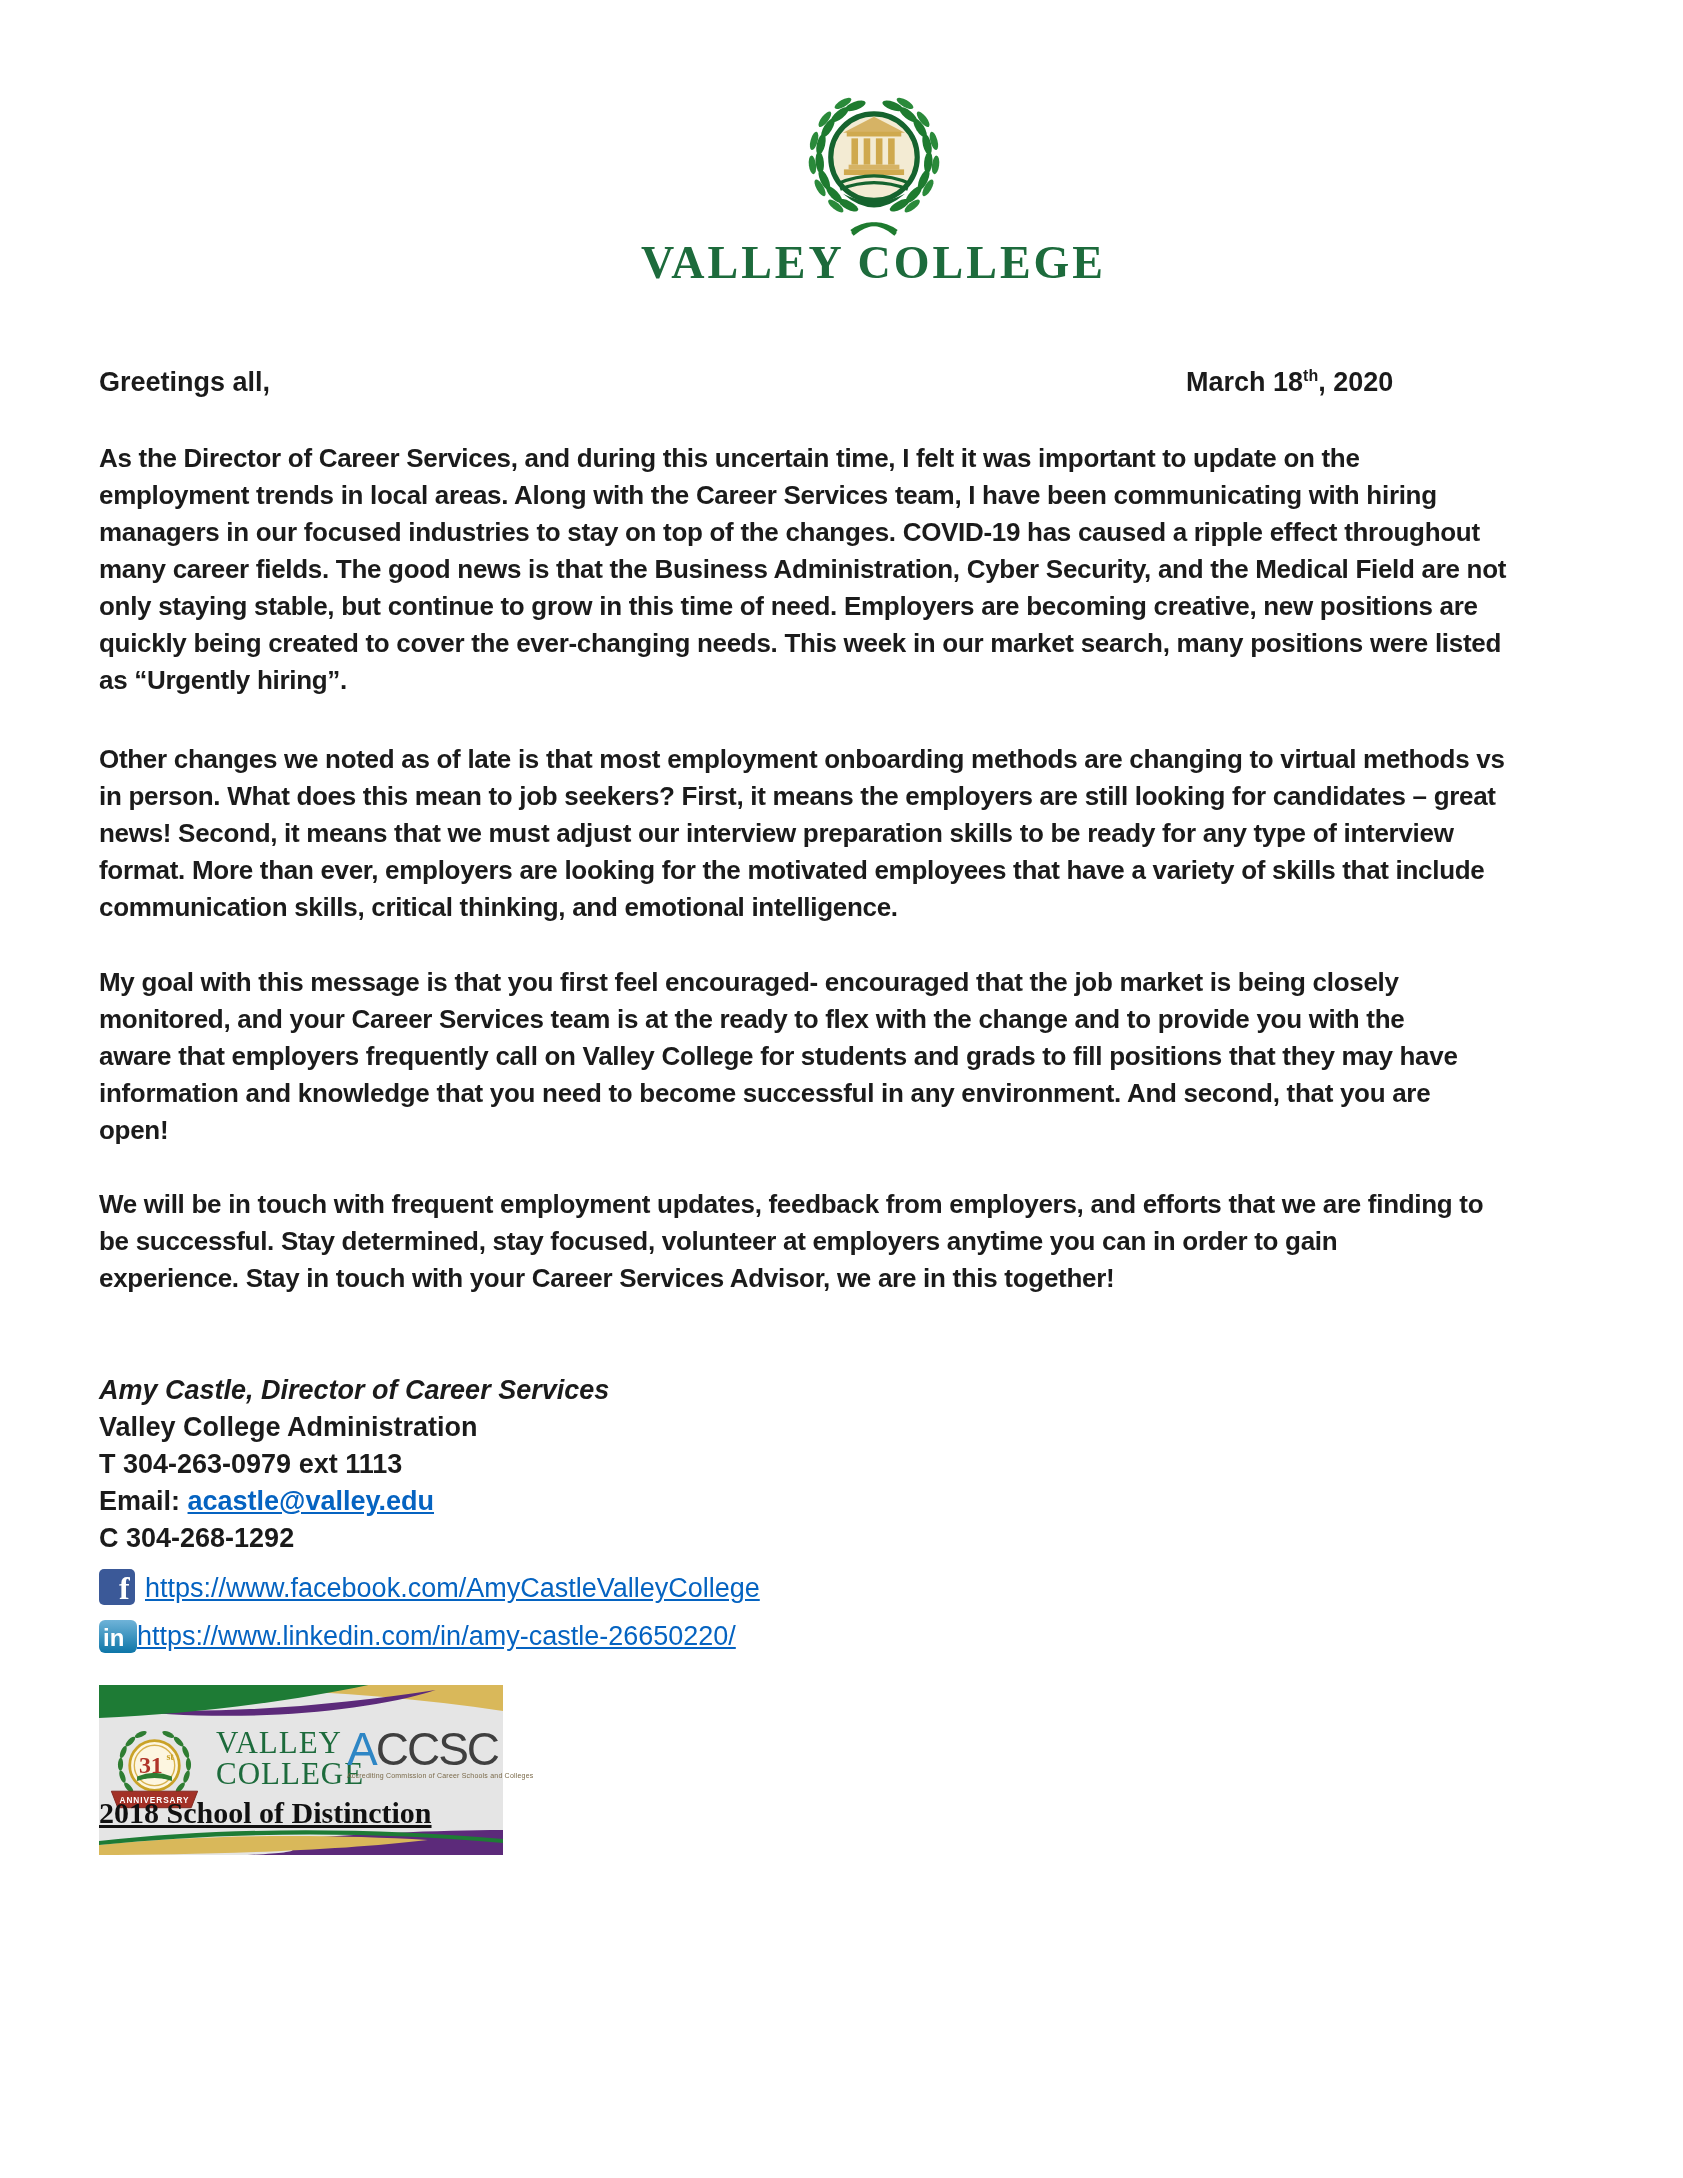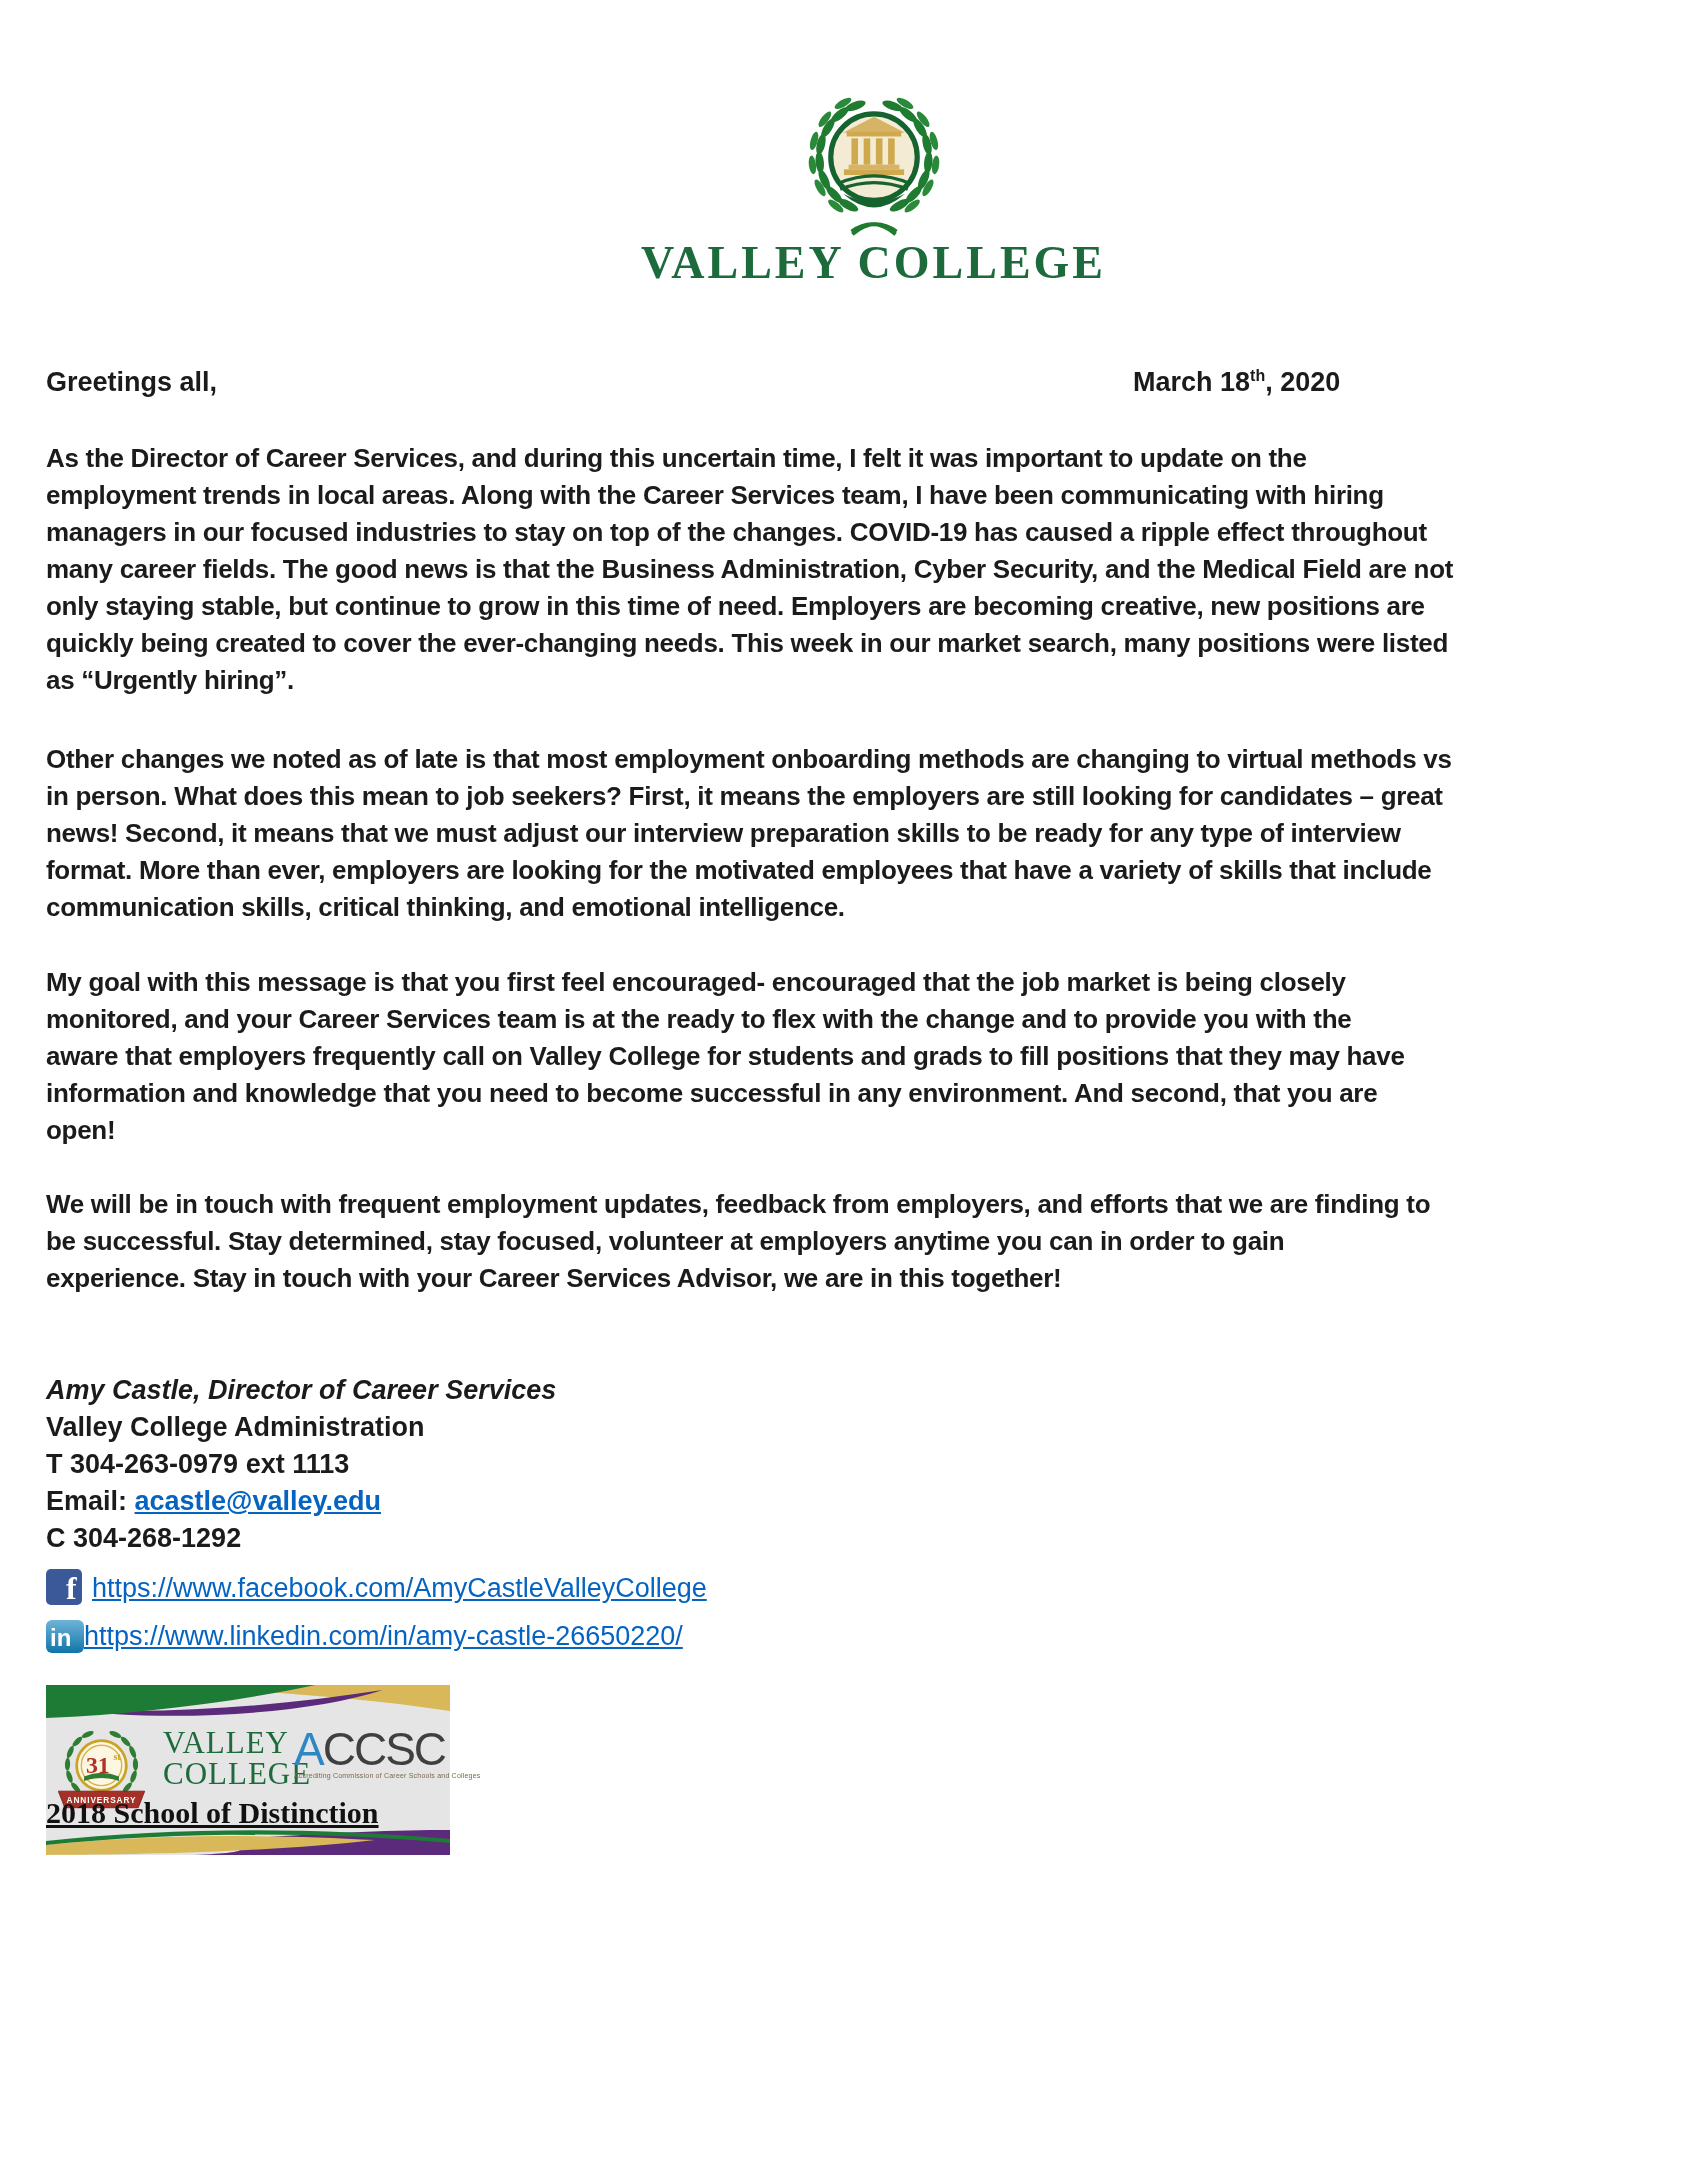--- a/index.html
+++ b/index.html
@@ -2,21 +2,21 @@
 <html><head>
 <meta charset="utf-8">
 <style>
   html,body{margin:0;padding:0;background:#ffffff;}
   .page{position:relative;width:1683px;height:2178px;background:#ffffff;
         font-family:"Liberation Sans",sans-serif;color:#1b1b1b;overflow:hidden;}
   .logo-block{width:100%;text-align:center;padding-top:97px;padding-left:32px;}
   .emblem{display:block;margin:0 auto;width:184px;height:141px;}
   .logo-text{font-family:"Liberation Serif",serif;font-size:46px;line-height:50px;
              letter-spacing:3px;color:#1d6b3c;font-weight:600;}
-  .content{position:relative;margin:0 46px;width:1485px;}
+  .content{position:relative;margin:0 99px;width:1485px;}
   .greeting-row{position:relative;margin-top:79px;height:37px;font-weight:bold;font-size:27px;}
   .date{position:absolute;left:1087px;top:0;white-space:nowrap;}
   .date sup{font-size:16px;}
   .para{font-weight:bold;font-size:26px;line-height:37px;letter-spacing:-0.3px;}
   .para .tline{white-space:nowrap;}
   .p1{margin-top:36px;} .p2{margin-top:42px;} .p3{margin-top:38px;} .p4{margin-top:37px;}
   .signature{margin-top:75px;font-weight:bold;font-size:27px;line-height:37px;}
   .sig-name{font-style:italic;}
   a.link{color:#0563c1;text-decoration:underline;}
   .sig-email a.link{font-weight:bold;}

